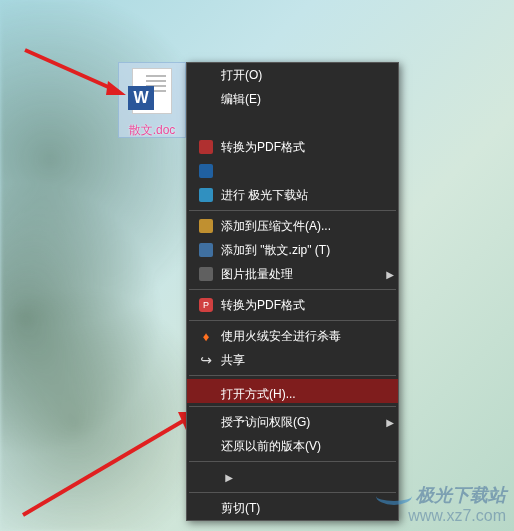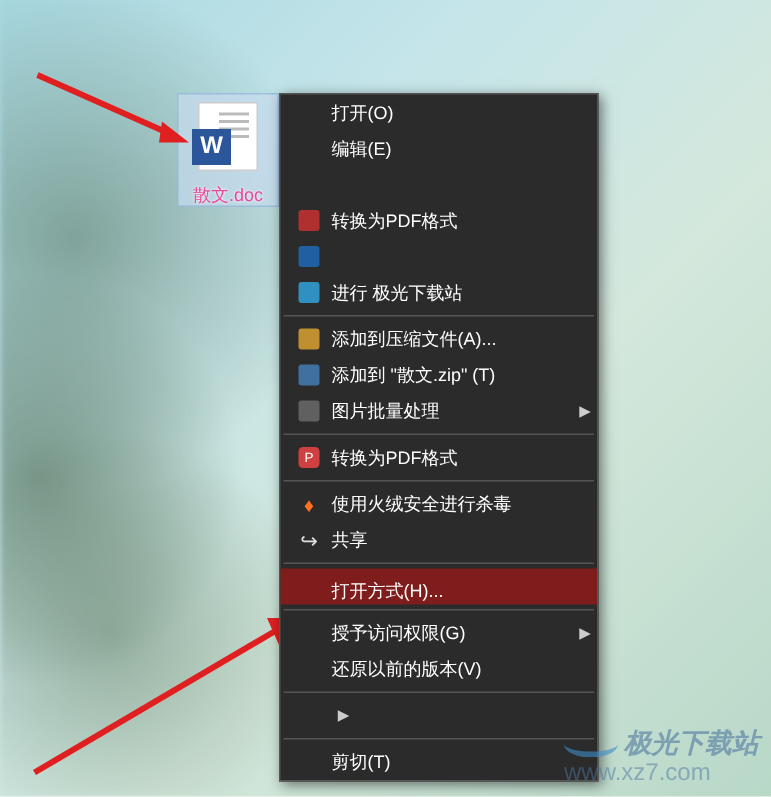--- a/index.html
+++ b/index.html
@@ -144,20 +144,21 @@
       height: 1px;
       background: #555;
       margin: 3px 2px;
     }
     
     
     .watermark {
       position: absolute;
       right: 8px;
       bottom: 6px;
+      text-align: right;
       pointer-events: none;
     }
     .watermark-title {
       font-size: 18px;
       font-weight: bold;
       color: rgba(80, 120, 160, 0.6);
       font-style: italic;
     }
     .watermark-url {
       font-size: 16px;

